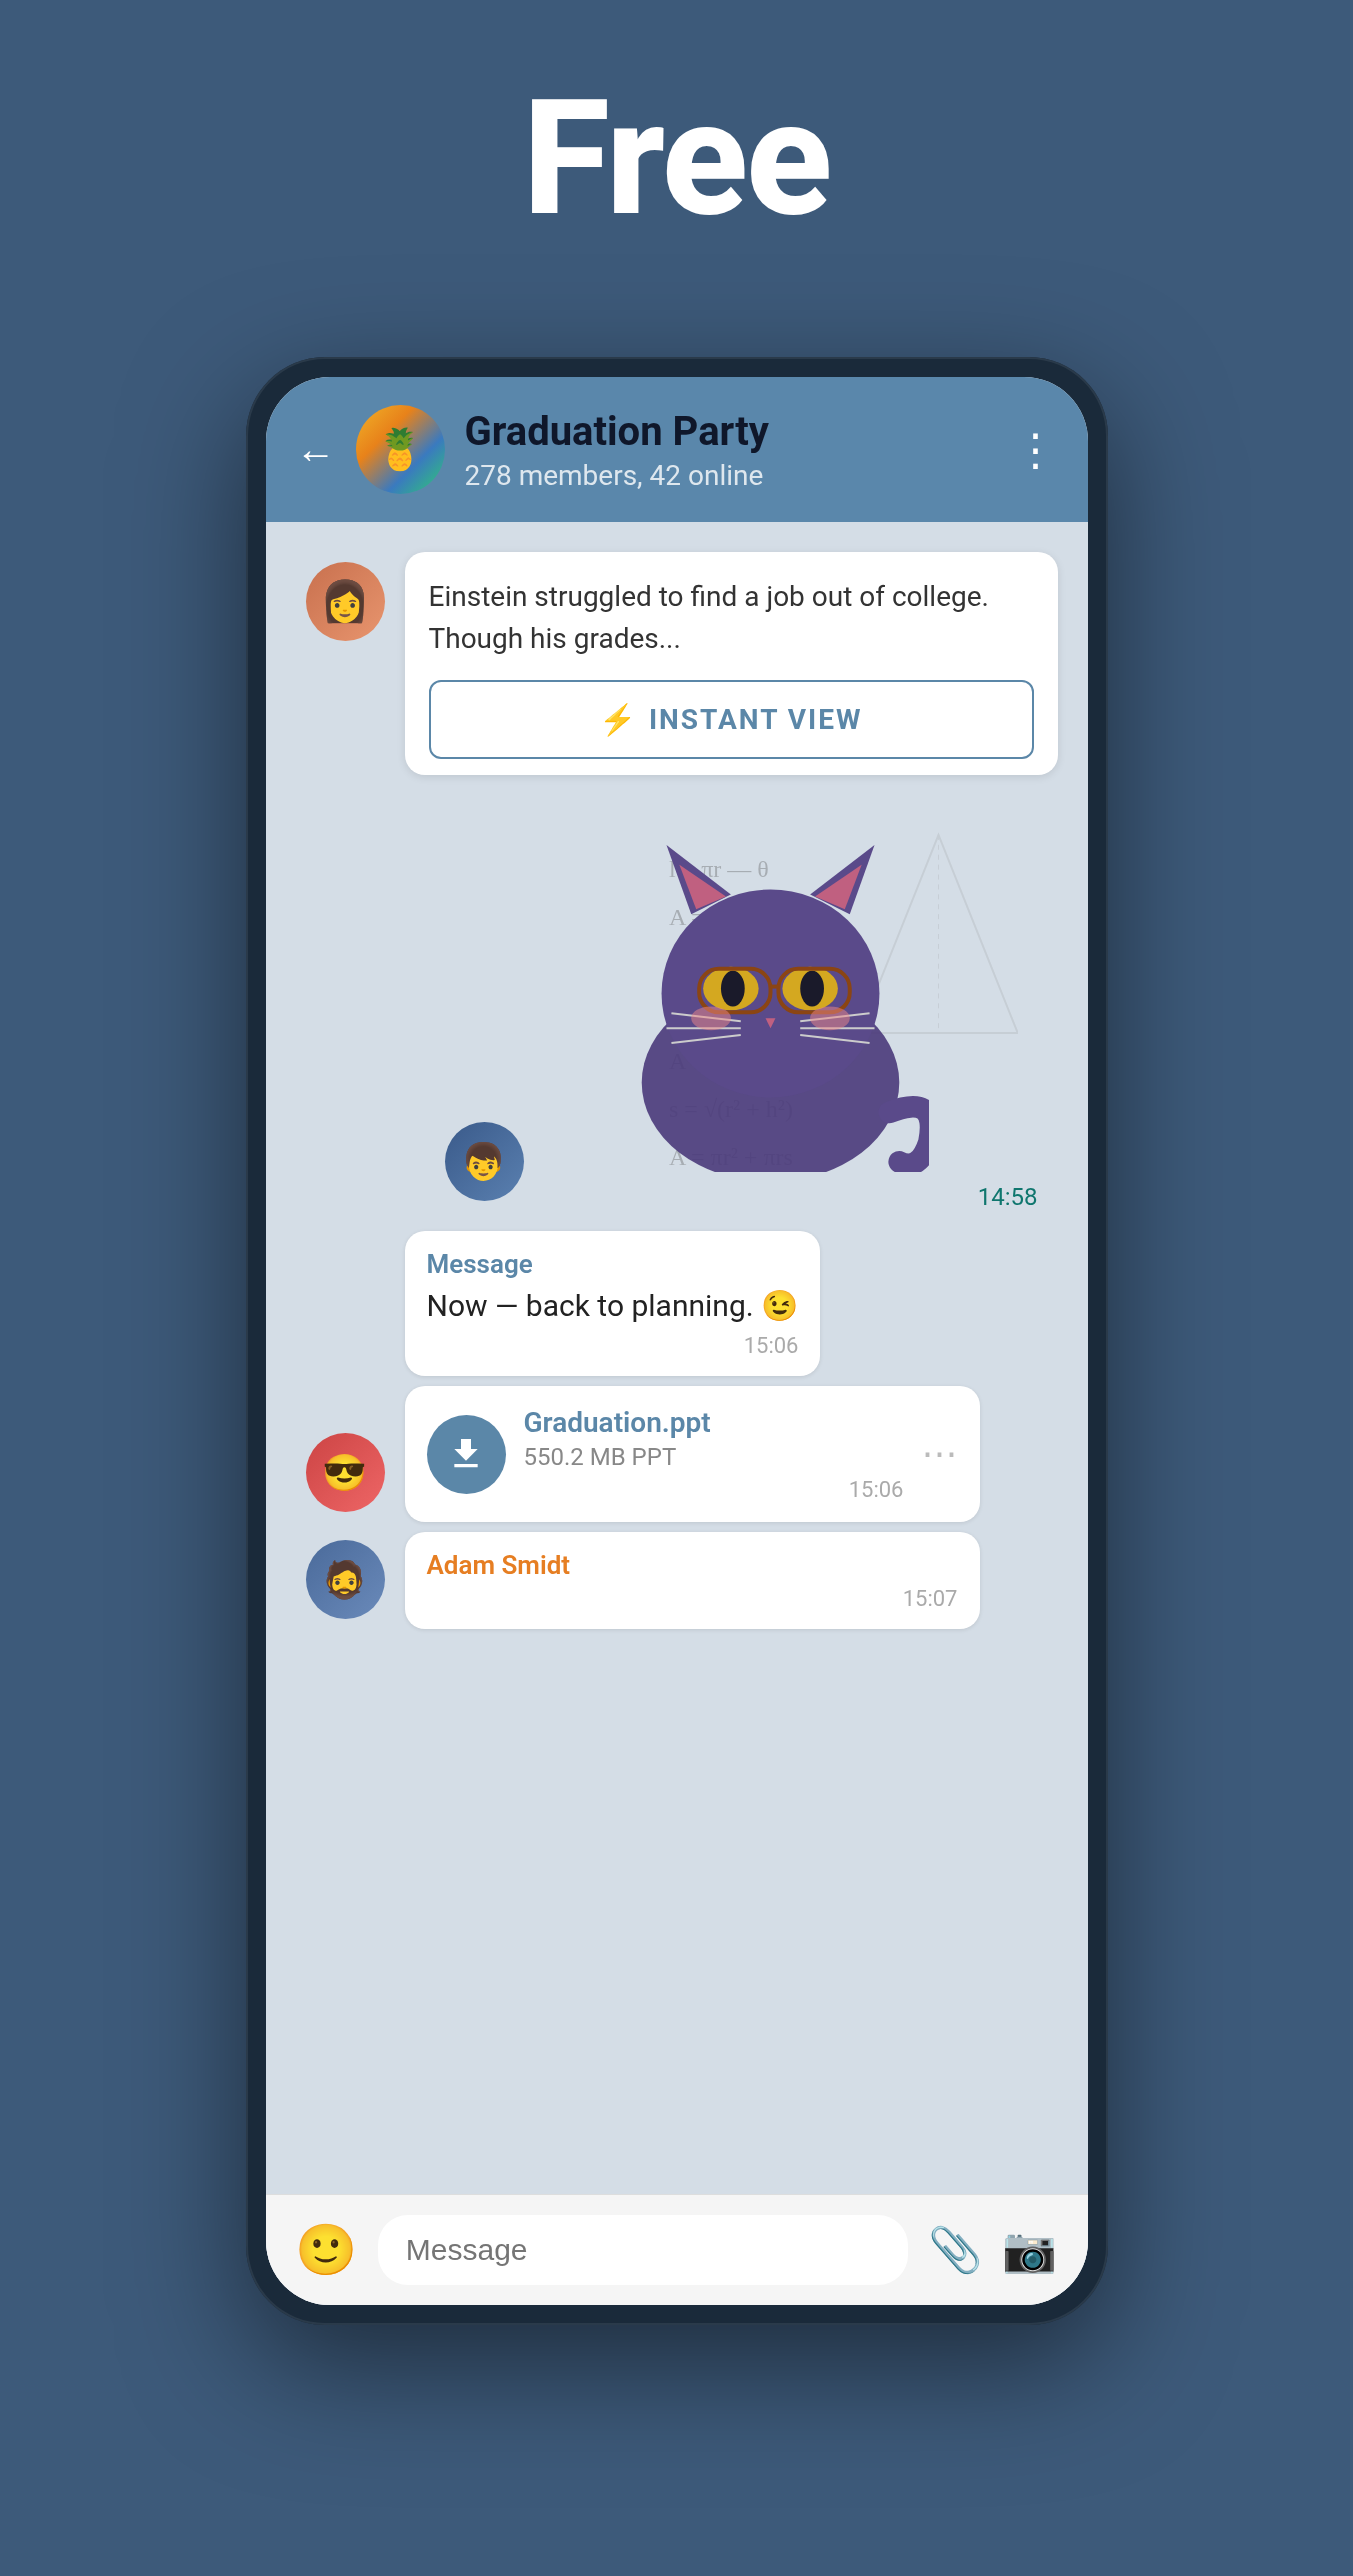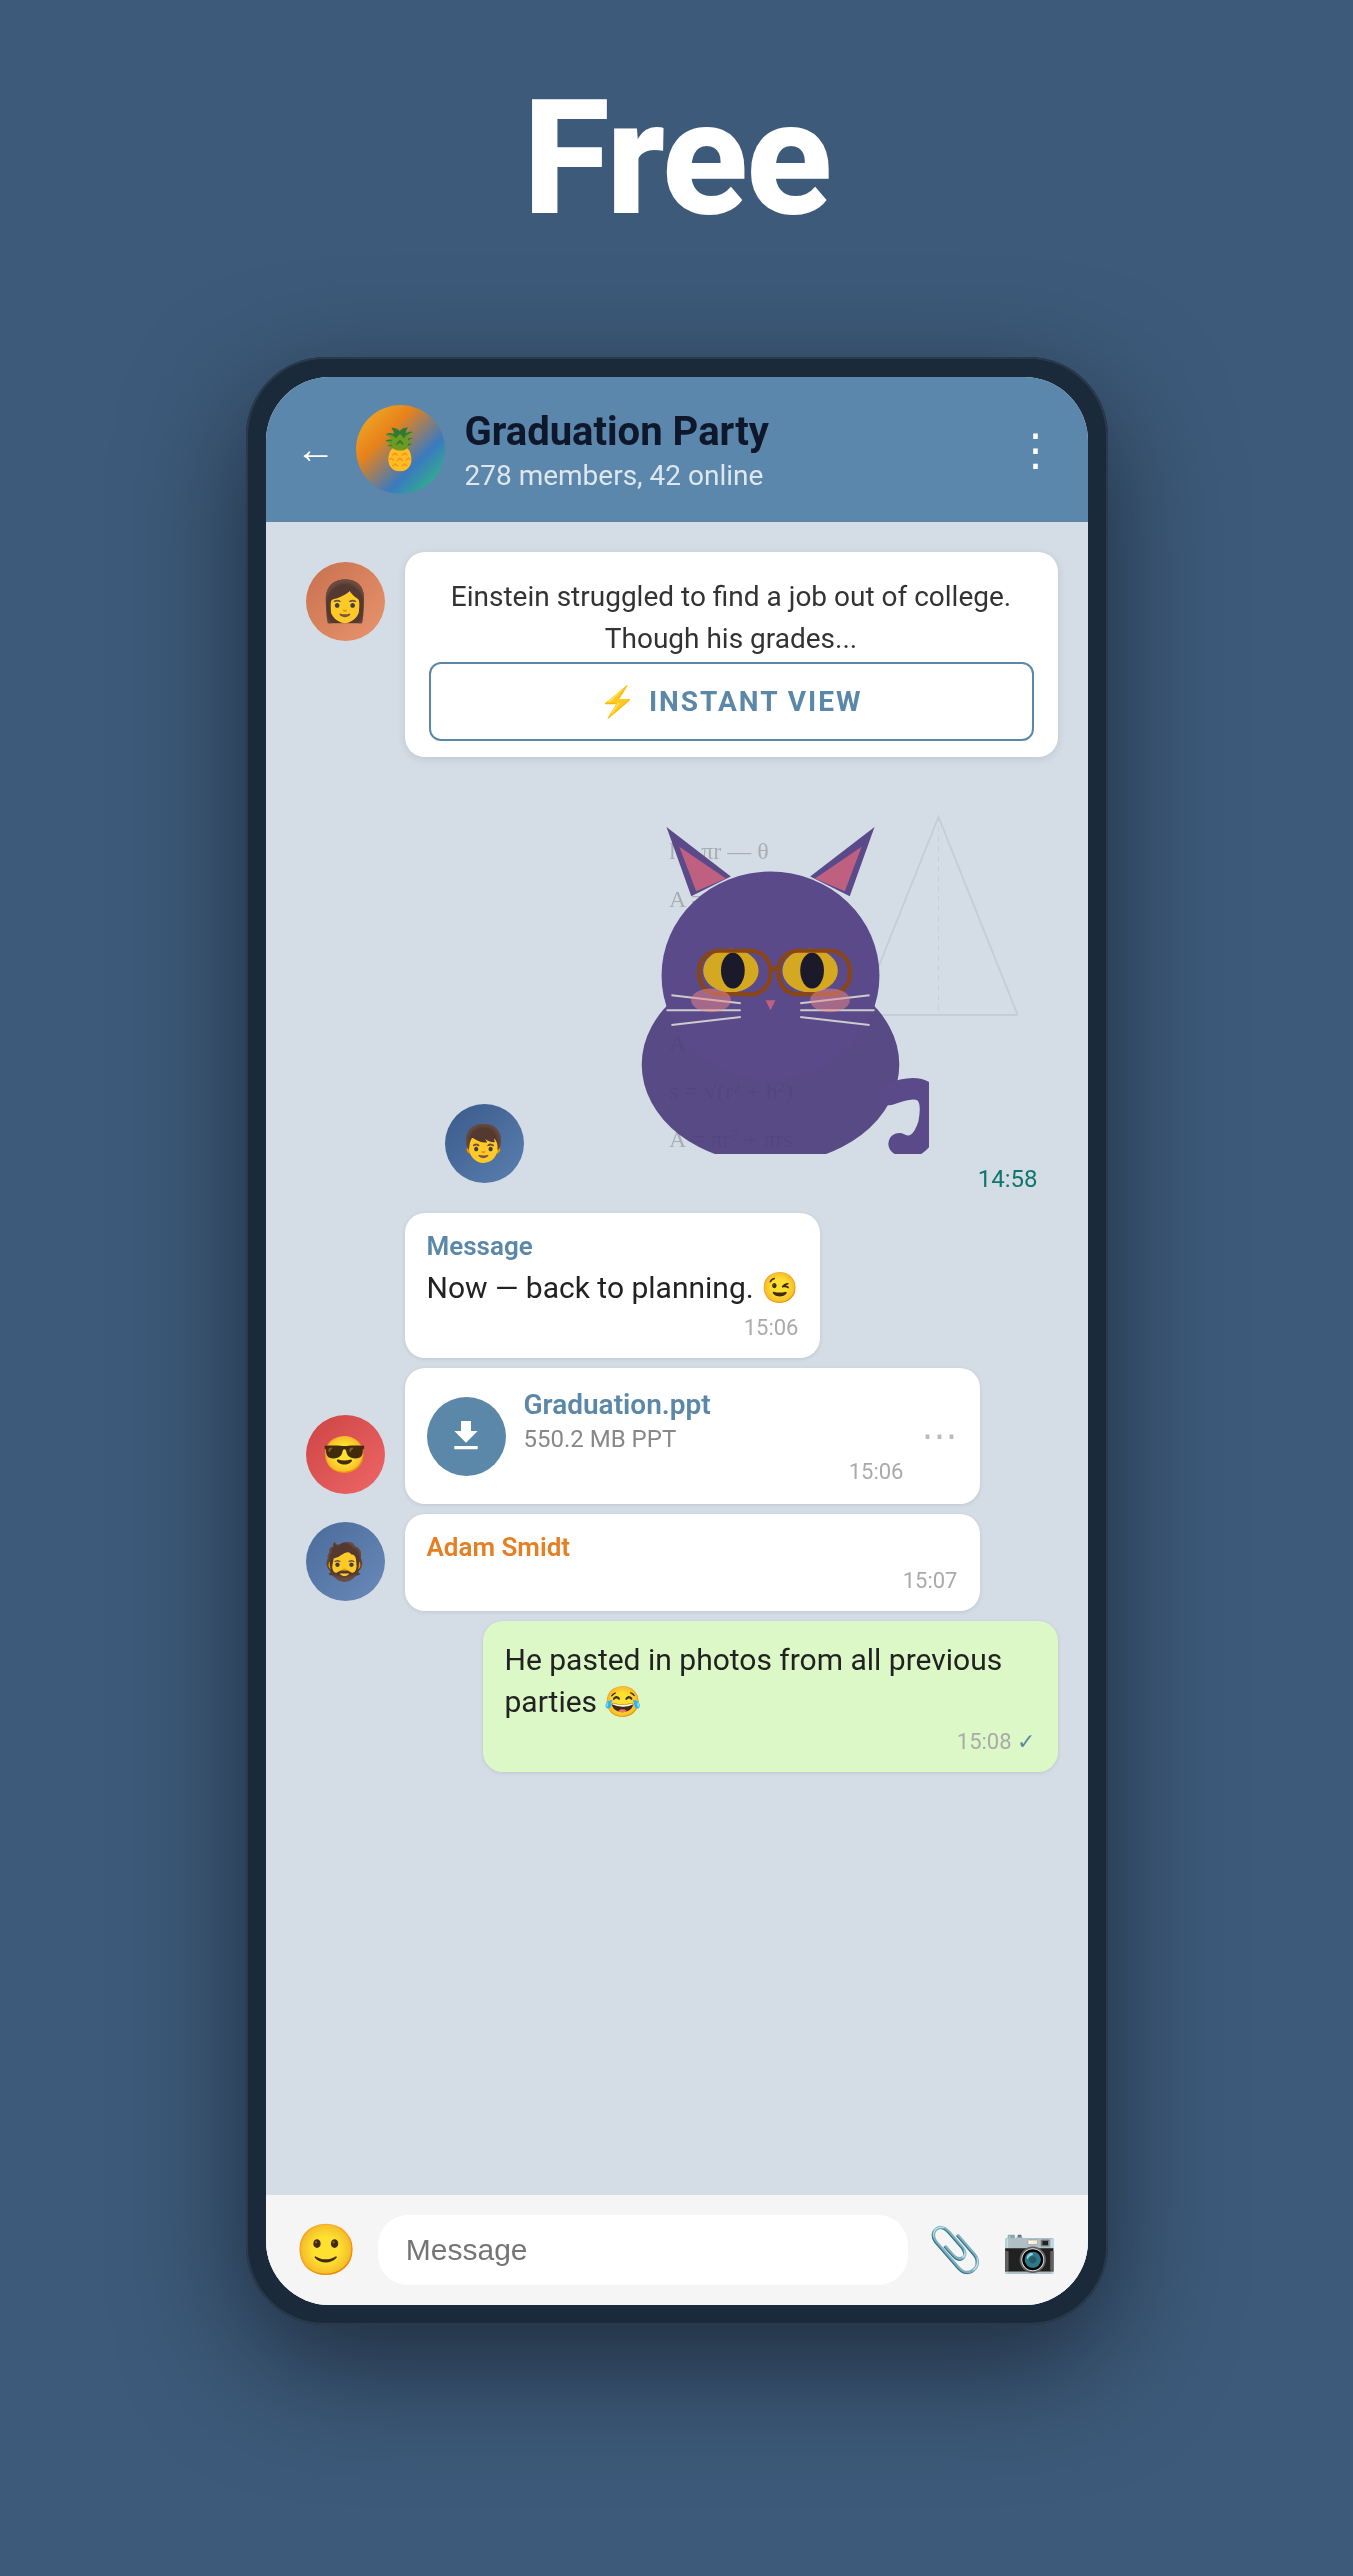--- a/index.html
+++ b/index.html
@@ -138,22 +138,21 @@
       margin: 30px 30px 10px 139px;
       padding: 24px 24px 16px;
       box-shadow: 0 2px 8px rgba(0,0,0,0.1);
       position: relative;
     }
 
     .article-text {
       font-size: 28px;
       color: #333;
       line-height: 1.5;
-      margin-bottom: 2px;
-      text-align: center;
+      margin-bottom: 20px;
     }
 
     .instant-view-btn {
       border: 2px solid #5b87a8;
       border-radius: 12px;
       padding: 20px;
       display: flex;
       align-items: center;
       justify-content: center;
       gap: 12px;
@@ -476,29 +475,20 @@
             </div>
           </div>
           <div style="margin-left: 139px;">
             <div class="msg-bubble">
               <div class="msg-sender orange">Adam Smidt</div>
               <div class="msg-time">15:07</div>
             </div>
           </div>
         </div>
 
-        <div style="display:flex; flex-direction:row-reverse; margin: 10px 30px 10px 139px;">
-          <div class="msg-bubble green">
-            <div class="msg-text">He pasted in photos from all previous parties 😂</div>
-            <div class="msg-time" style="color:#aaa;">
-              <span>15:08</span>
-              <span class="checkmark"> ✓</span>
-            </div>
-          </div>
-        </div>
 
         <div class="input-bar" style="position:absolute; bottom:0; left:0; right:0;">
           <div class="emoji-btn">🙂</div>
           <input class="msg-input" type="text" placeholder="Message" style="">
           <div class="attach-btn">📎</div>
           <div class="camera-btn">📷</div>
         </div>
 
       </div>
     </div>

